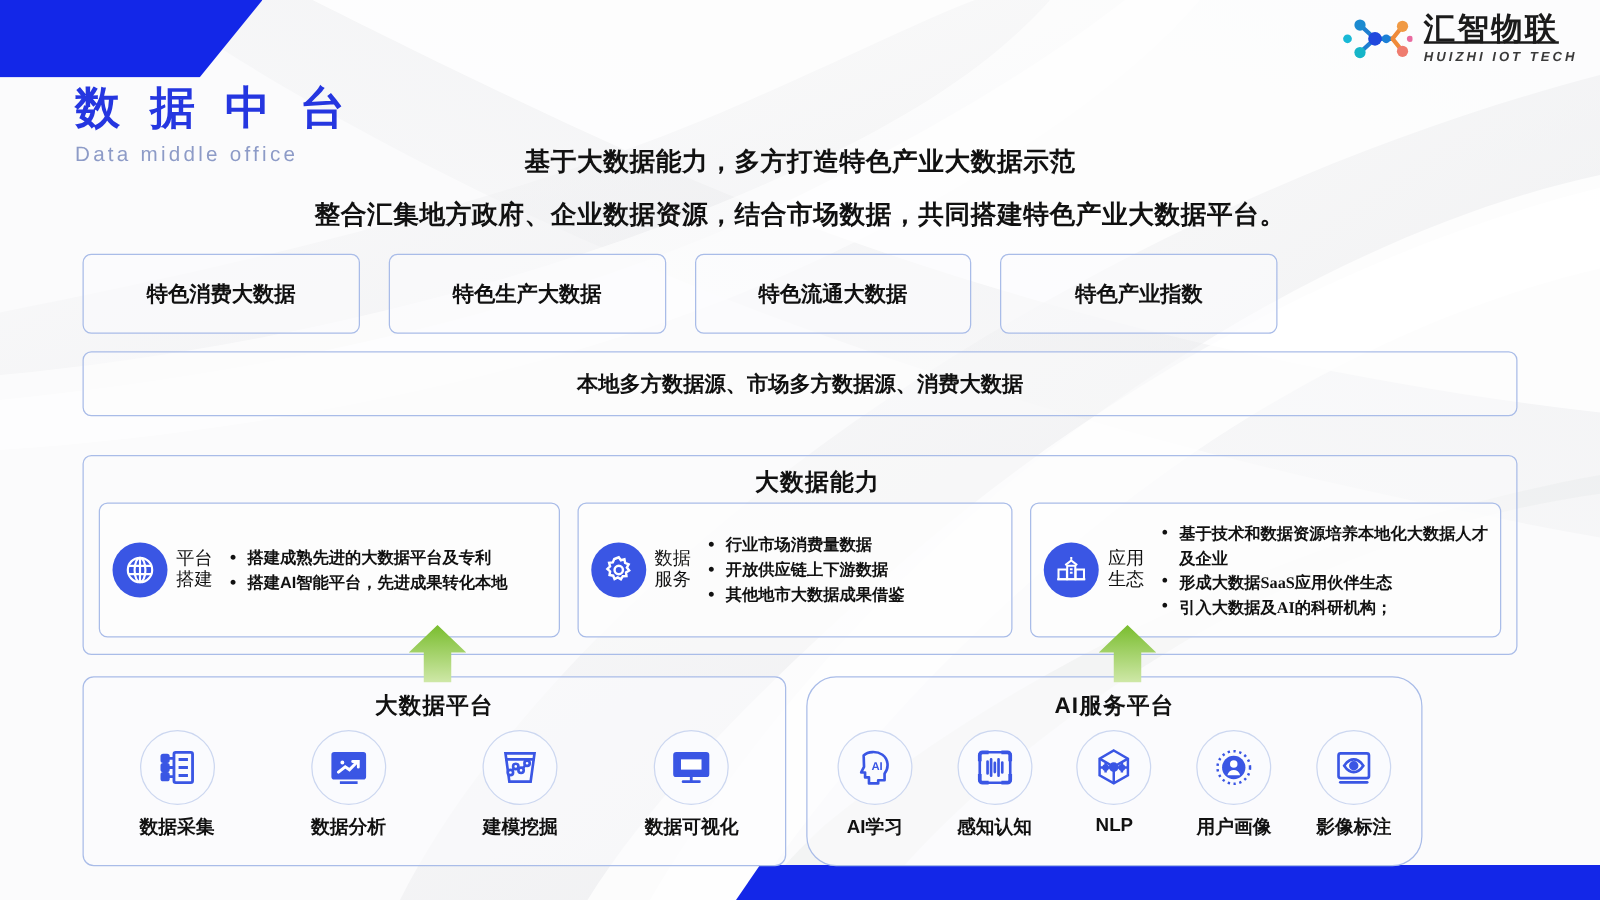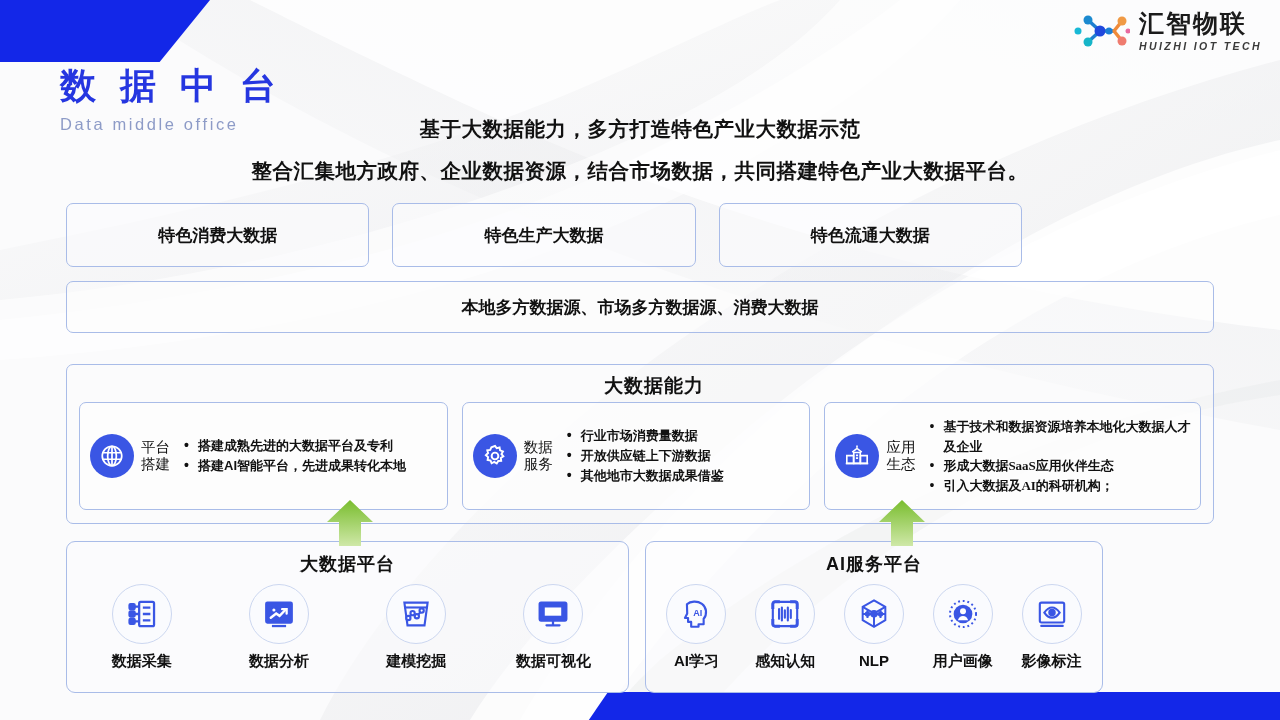--- a/index.html
+++ b/index.html
@@ -25,21 +25,21 @@
   .bottom-bar {
     position:absolute; left:0; bottom:0; width:1280px; height:28px; z-index:3;
     background:#1327e8;
     clip-path: polygon(47.5% 0, 100% 0, 100% 100%, 46% 100%);
   }
 
   
   .logo { position:absolute; right:18px; top:8px; z-index:5; display:flex; align-items:center; gap:9px; }
   .logo-mark { width:56px; height:46px; }
   .logo-text { display:flex; flex-direction:column; align-items:flex-start; line-height:1; }
-  .logo-cn { font-size:25px; font-weight:bold; color:#1b1b1b; letter-spacing:2px; }
+  .logo-cn { font-size:25px; font-weight:bold; color:#1b1b1b; letter-spacing:2px;text-decoration:underline; }
   .logo-en { font-size:10.5px; font-weight:bold; color:#3a3a3a; letter-spacing:2.4px; margin-top:5px; font-style:italic;}
 
   
   .title-block { position:absolute; left:60px; top:62px; z-index:4; }
   .title-cn {
     font-size:36px; font-weight:bold; color:#2536e0; letter-spacing:7px;
     font-family:"Liberation Sans","DejaVu Sans",sans-serif;
   }
   .title-en { font-size:16.5px; color:#8d9bc7; letter-spacing:2.6px; margin-top:4px; }
 
@@ -94,21 +94,21 @@
   .garrow { position:absolute; z-index:6; width:48px; height:46px; }
   .garrow.a1 { left:326px; top:500px; }
   .garrow.a2 { left:878px; top:500px; }
 
   
   .plat {
     position:absolute; top:541px; height:152px; border:1px solid #a9bce8;
     border-radius:9px; background:rgba(252,252,253,0.55); z-index:4;
   }
   .plat.left { left:66px; width:563px; }
-  .plat.right { left:645px; width:458px; }
+  .plat.right { left:645px; width:493px;border-radius:24px; }
   .plat-title { text-align:center; font-size:18px; font-weight:bold; color:#111; margin-top:10px; letter-spacing:1px;}
   .plat-items { display:flex; justify-content:space-around; align-items:flex-start; margin-top:8px; padding:0 6px; }
   .pitem { display:flex; flex-direction:column; align-items:center; width:104px; }
   .pcircle {
     width:60px; height:60px; border-radius:50%; border:1px solid #ccd7f0;
     background:#fafbfe; display:flex; align-items:center; justify-content:center;
   }
   .pcircle svg { width:34px; height:34px; }
   .plabel { margin-top:8px; font-size:15px; font-weight:bold; color:#111; white-space:nowrap; }
 </style>
@@ -182,20 +182,21 @@
 
   <div class="headline">
     <div class="l1">基于大数据能力，多方打造特色产业大数据示范</div>
     <div class="l2">整合汇集地方政府、企业数据资源，结合市场数据，共同搭建特色产业大数据平台。</div>
   </div>
 
   <div class="top-cards">
     <div class="tcard">特色消费大数据</div>
     <div class="tcard">特色生产大数据</div>
     <div class="tcard">特色流通大数据</div>
+    <div class="tcard">特色产业指数</div>
   </div>
 
   <div class="source-bar">本地多方数据源、市场多方数据源、消费大数据</div>
 
   <div class="cap-panel">
     <div class="cap-title">大数据能力</div>
     <div class="cap-row">
 
       <div class="cap-card c1">
         <span class="cap-ico">

